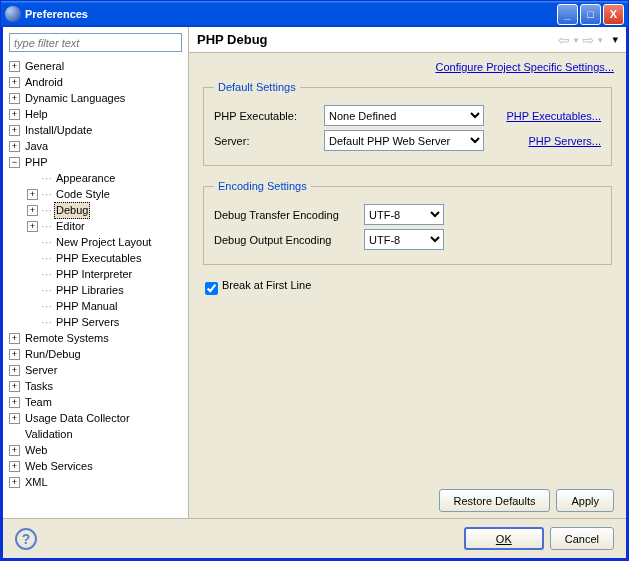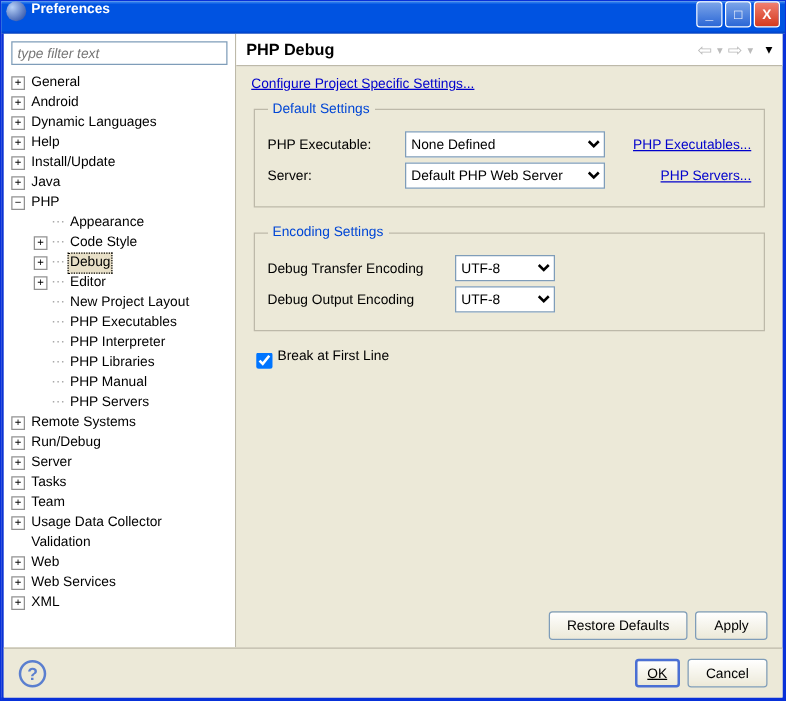--- a/index.html
+++ b/index.html
@@ -1,18 +1,18 @@
 <!DOCTYPE html>
 <html><head>
 <meta charset="utf-8">
 <style>
 * { box-sizing: border-box; font-family: Tahoma, sans-serif; font-size: 11px; }
 body { margin: 0; background: #ece9d8; width: 629px; height: 561px; overflow: hidden; }
 .window { width: 629px; height: 561px; border: 1px solid #0831d9; background: #ece9d8; display: flex; flex-direction: column; }
-.titlebar { height: 26px; background: linear-gradient(to bottom,#3f8cf3 0%,#0053e1 10%,#0053e1 90%,#003ec5 100%); display: flex; align-items: flex-start; padding: 0 4px; color: #fff; font-weight: bold; font-size: 13px; }
+.titlebar { height: 26px; background: linear-gradient(to bottom,#3f8cf3 0%,#0053e1 10%,#0053e1 90%,#003ec5 100%); display: flex; align-items: center; padding: 0 4px; color: #fff; font-weight: bold; font-size: 13px; }
 .titlebar .appicon { width: 16px; height: 16px; margin-right: 4px; background: radial-gradient(circle at 30% 30%,#b6d0f7,#1b3e9b); border-radius: 50%; }
 .titlebar .title { flex: 1; }
 .titlebar .winbtns { display: flex; gap: 2px; }
 .winbtn { width: 21px; height: 21px; border: 1px solid #fff; border-radius: 3px; background: linear-gradient(#7ba4e8,#2b67d6); display:flex; align-items:center; justify-content:center; color:#fff; font-weight:bold; font-size:11px; }
 .winbtn.close { background: linear-gradient(#f08070,#d43a1f); }
 .content { flex: 1; display: flex; flex-direction: column; border: 2px solid #0831d9; border-top: none; }
 .uppersplit { flex: 1; display: flex; overflow: hidden; }
 .leftpane { width: 186px; border-right: 1px solid #bdb9a9; display: flex; flex-direction: column; background: #fff; }
 .filterbox { margin: 6px 6px 4px 6px; }
 .filterbox input { width: 100%; height: 19px; border: 1px solid #7f9db9; padding: 2px 4px; color: #888; font-style: italic; }
@@ -22,34 +22,34 @@
 .exp.blank { border:none; background:transparent; }
 .dots { color:#aaa; font-size:11px; margin-right:2px; }
 .treelabel { padding: 0 2px; cursor: default; }
 .treelabel.selected { background:#e8e0c8; border:1px dotted #000; padding:0 1px; }
 .rightpane { flex: 1; display: flex; flex-direction: column; background:#ece9d8; }
 .paneheader { height: 26px; border-bottom: 1px solid #bdb9a9; display:flex; align-items:center; padding: 0 8px; background:#fff; }
 .panetitle { font-weight: bold; font-size: 13px; flex:1; }
 .navicons { display:flex; align-items:center; gap:4px; color:#bbb; }
 .navarrow { font-size:14px; }
 .panebody { flex:1; padding: 8px 12px 8px 12px; overflow:auto; }
-.linkrow { margin-bottom: 8px; }
+.linkrow { text-align: right; margin-bottom: 8px; }
 .lnk { color:#0000cc; text-decoration: underline; cursor: pointer; }
 fieldset { border: 1px solid #bdb9a9; padding: 8px 10px 10px 10px; margin-bottom: 14px; }
 legend { color:#0046d5; padding: 0 4px; }
 .frow { display:flex; align-items:center; margin: 4px 0; }
 .flabel { width: 110px; }
 .fsel { width: 160px; height: 21px; border:1px solid #7f9db9; background:#fff; }
 .fsel.sm { width: 80px; }
 .flink { margin-left: auto; }
 .chkrow { display:flex; align-items:flex-start; margin-top: 4px; }
 .chkrow input { margin-right: 4px; }
 .btnrow { display:flex; justify-content:flex-end; gap:6px; padding: 6px 12px 6px 0; }
 button.std { height: 23px; padding: 0 14px; border:1px solid #7f9db9; border-radius:3px; background: linear-gradient(#fff,#ece9d8); cursor:pointer; }
-button.std.default { border:2px solid #4a6fd4; padding:0 8px;text-decoration:underline; }
+button.std.default { border:2px solid #4a6fd4; padding:0 30px;text-decoration:underline; }
 .bottombar { height: 40px; border-top:1px solid #bdb9a9; display:flex; align-items:center; padding: 0 12px; background:#ece9d8; }
 .helpicon { width:22px; height:22px; border:2px solid #5b7fcf; border-radius:50%; color:#5b7fcf; display:flex; align-items:center; justify-content:center; font-weight:bold; font-size:14px; cursor:pointer; }
 .bottombar .spacer { flex:1; }
 </style>
 </head>
 <body>
 
 <div class="window">
   <div class="titlebar">
     <div class="appicon"></div>

